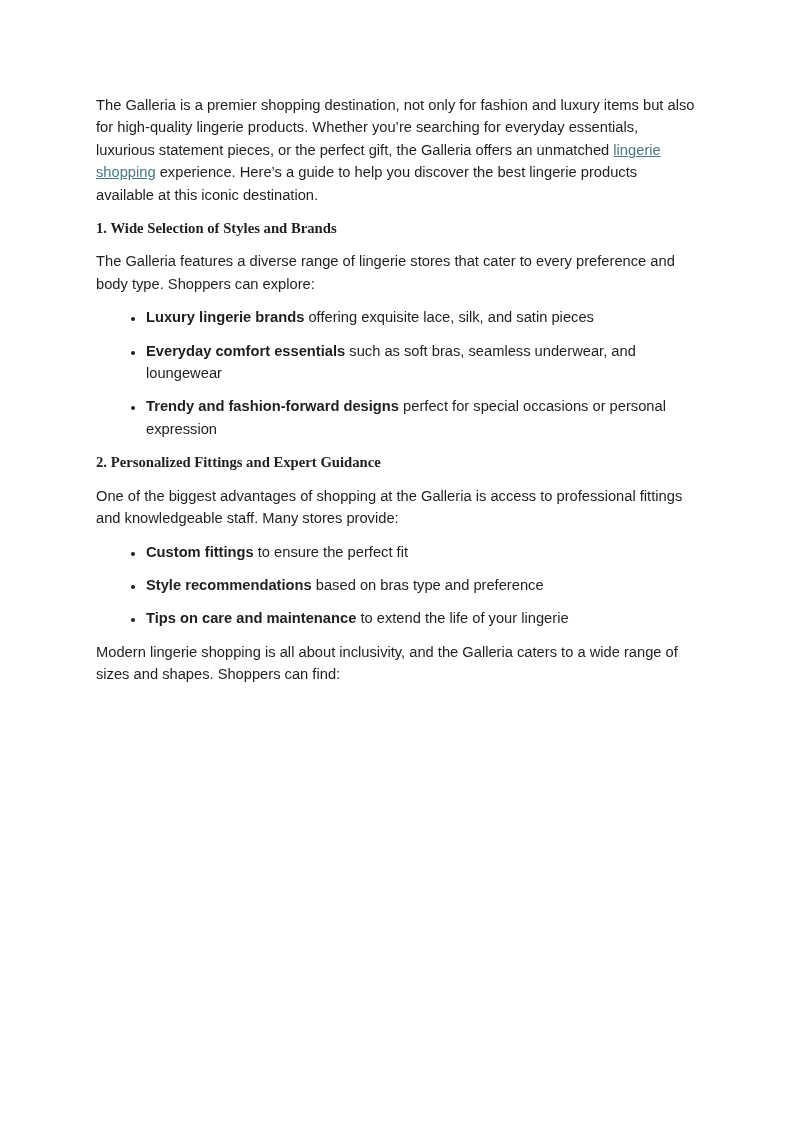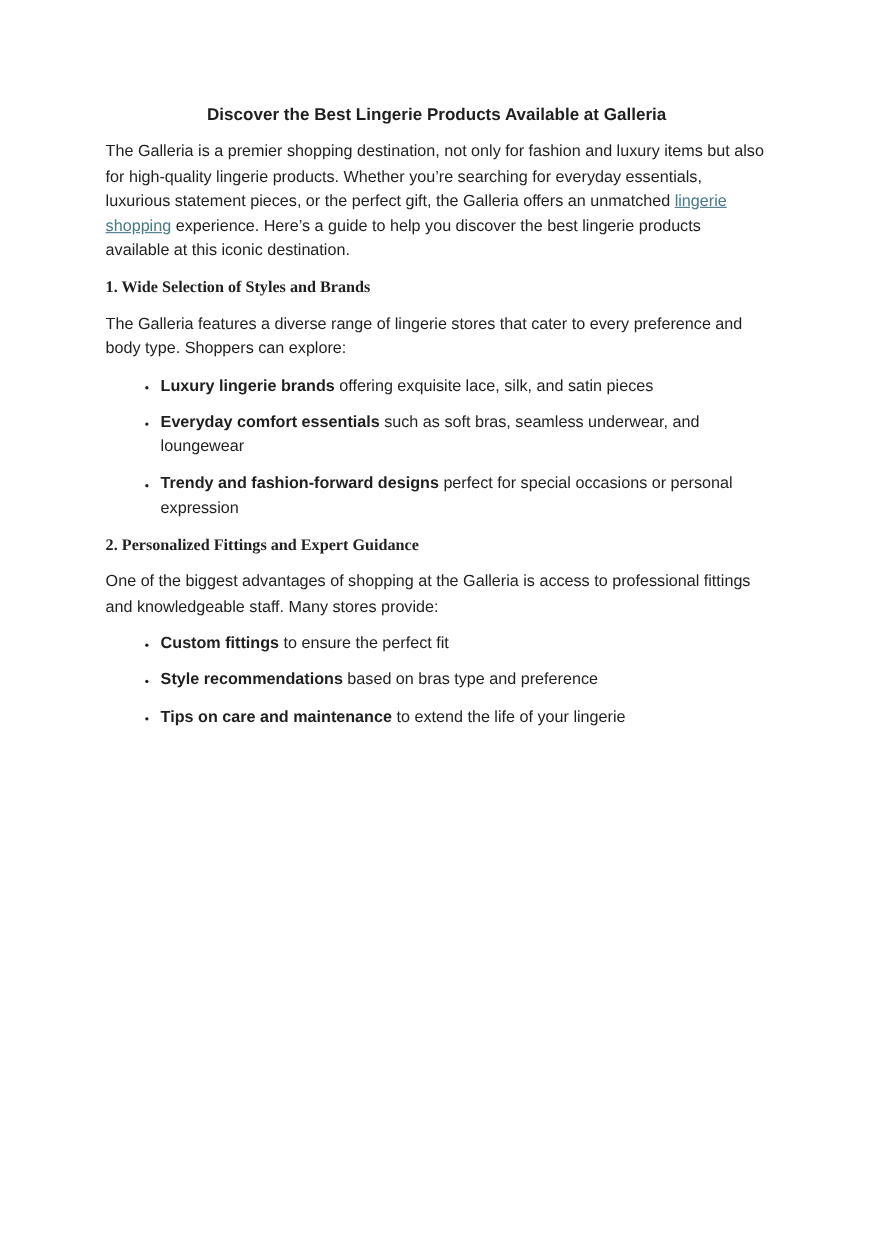--- a/index.html
+++ b/index.html
@@ -57,21 +57,20 @@
     text-decoration: underline;
     cursor: pointer;
   }
 </style>
 </head>
 <body>
 
 <div class="page">
   <div class="doc">
 
-    <div class="doc-title">Discover the Best Lingerie Products Available at Galleria</div>
 
     <p class="para"><span>The Galleria is a premier shopping destination, not only for fashion and luxury items but also for high-quality lingerie products. Whether you’re searching for everyday essentials, luxurious statement pieces, or the perfect gift, the Galleria offers an unmatched </span><a href="#" class="doc-link">lingerie shopping</a><span> experience. Here’s a guide to help you discover the best lingerie products available at this iconic destination.</span></p>
 
     <section>
       <h2 class="section-heading">1. Wide Selection of Styles and Brands</h2>
       <p class="para">The Galleria features a diverse range of lingerie stores that cater to every preference and body type. Shoppers can explore:</p>
       <ul class="bullets">
         <li><span class="b">Luxury lingerie brands</span><span> offering exquisite lace, silk, and satin pieces</span></li>
         <li><span class="b">Everyday comfort essentials</span><span> such as soft bras, seamless underwear, and loungewear</span></li>
         <li><span class="b">Trendy and fashion-forward designs</span><span> perfect for special occasions or personal expression</span></li>
@@ -82,16 +81,17 @@
       <h2 class="section-heading">2. Personalized Fittings and Expert Guidance</h2>
       <p class="para">One of the biggest advantages of shopping at the Galleria is access to professional fittings and knowledgeable staff. Many stores provide:</p>
       <ul class="bullets">
         <li><span class="b">Custom fittings</span><span> to ensure the perfect fit</span></li>
         <li><span class="b">Style recommendations</span><span> based on bras type and preference</span></li>
         <li><span class="b">Tips on care and maintenance</span><span> to extend the life of your lingerie</span></li>
       </ul>
     </section>
 
     <section>
+      <p class="para">Modern lingerie shopping is all about inclusivity, and the Galleria caters to a wide range of sizes and shapes. Shoppers can find:</p>
     </section>
 
   </div>
 </div>
 
 </body></html>

